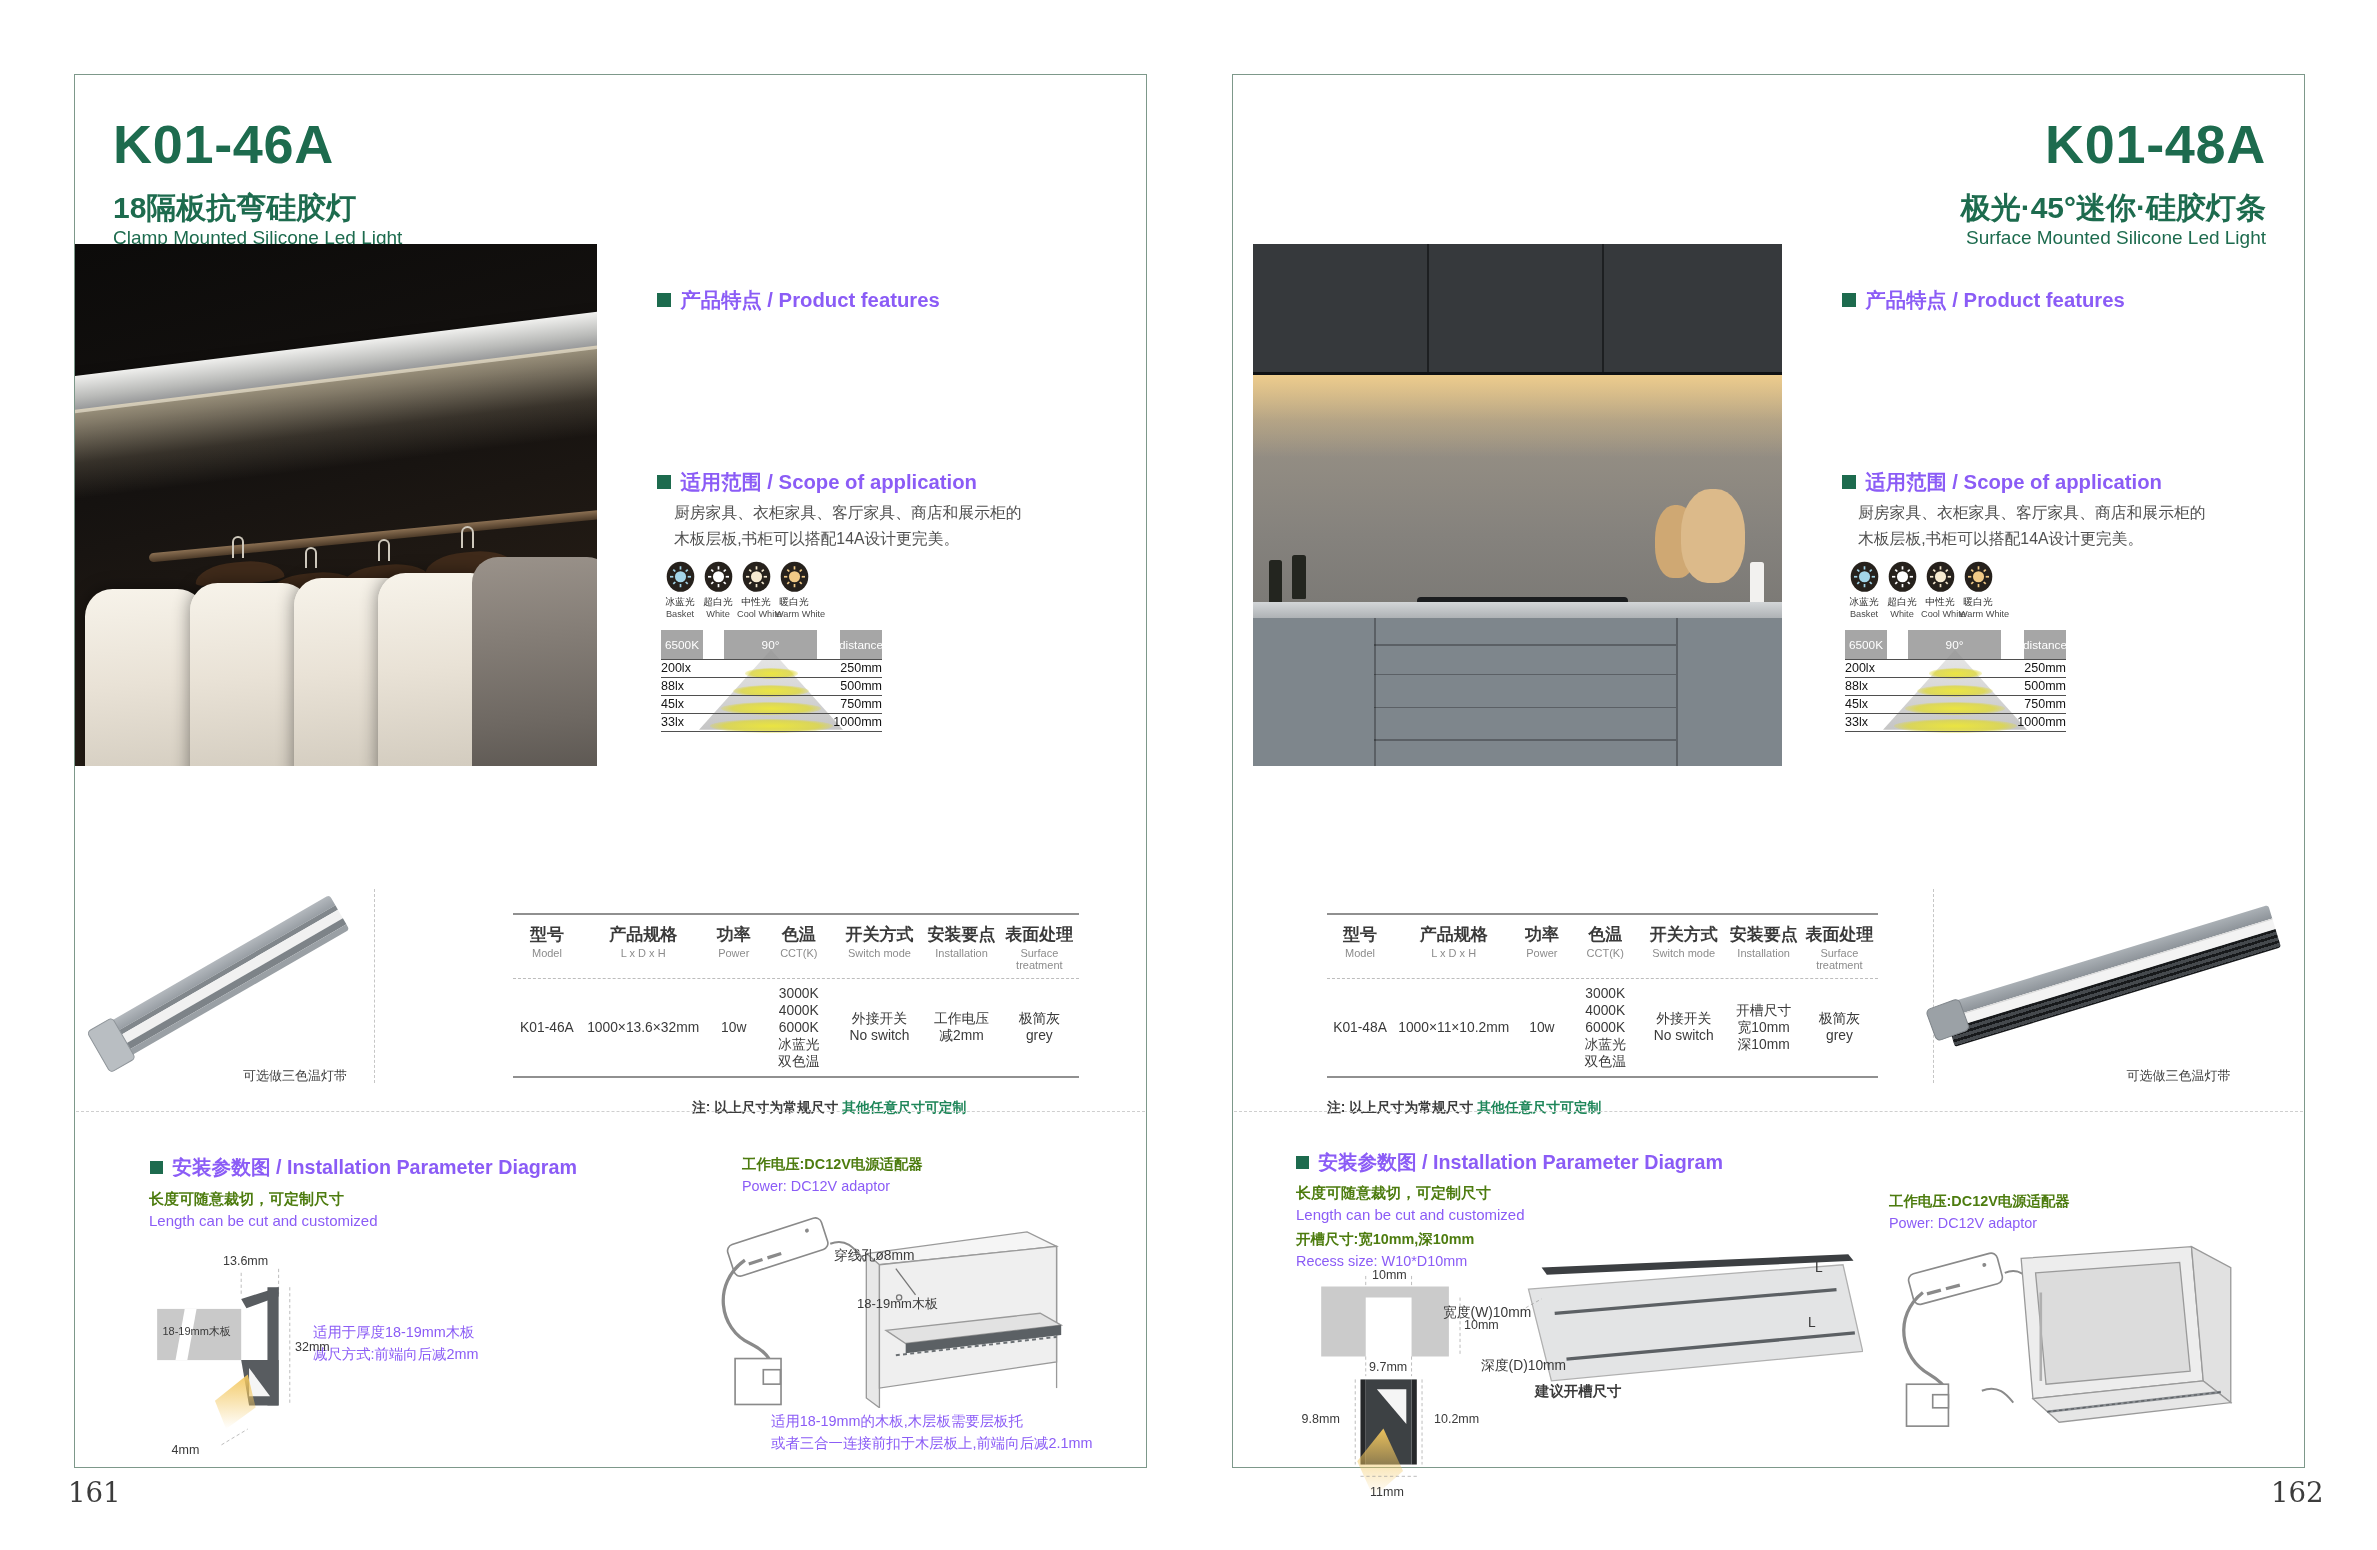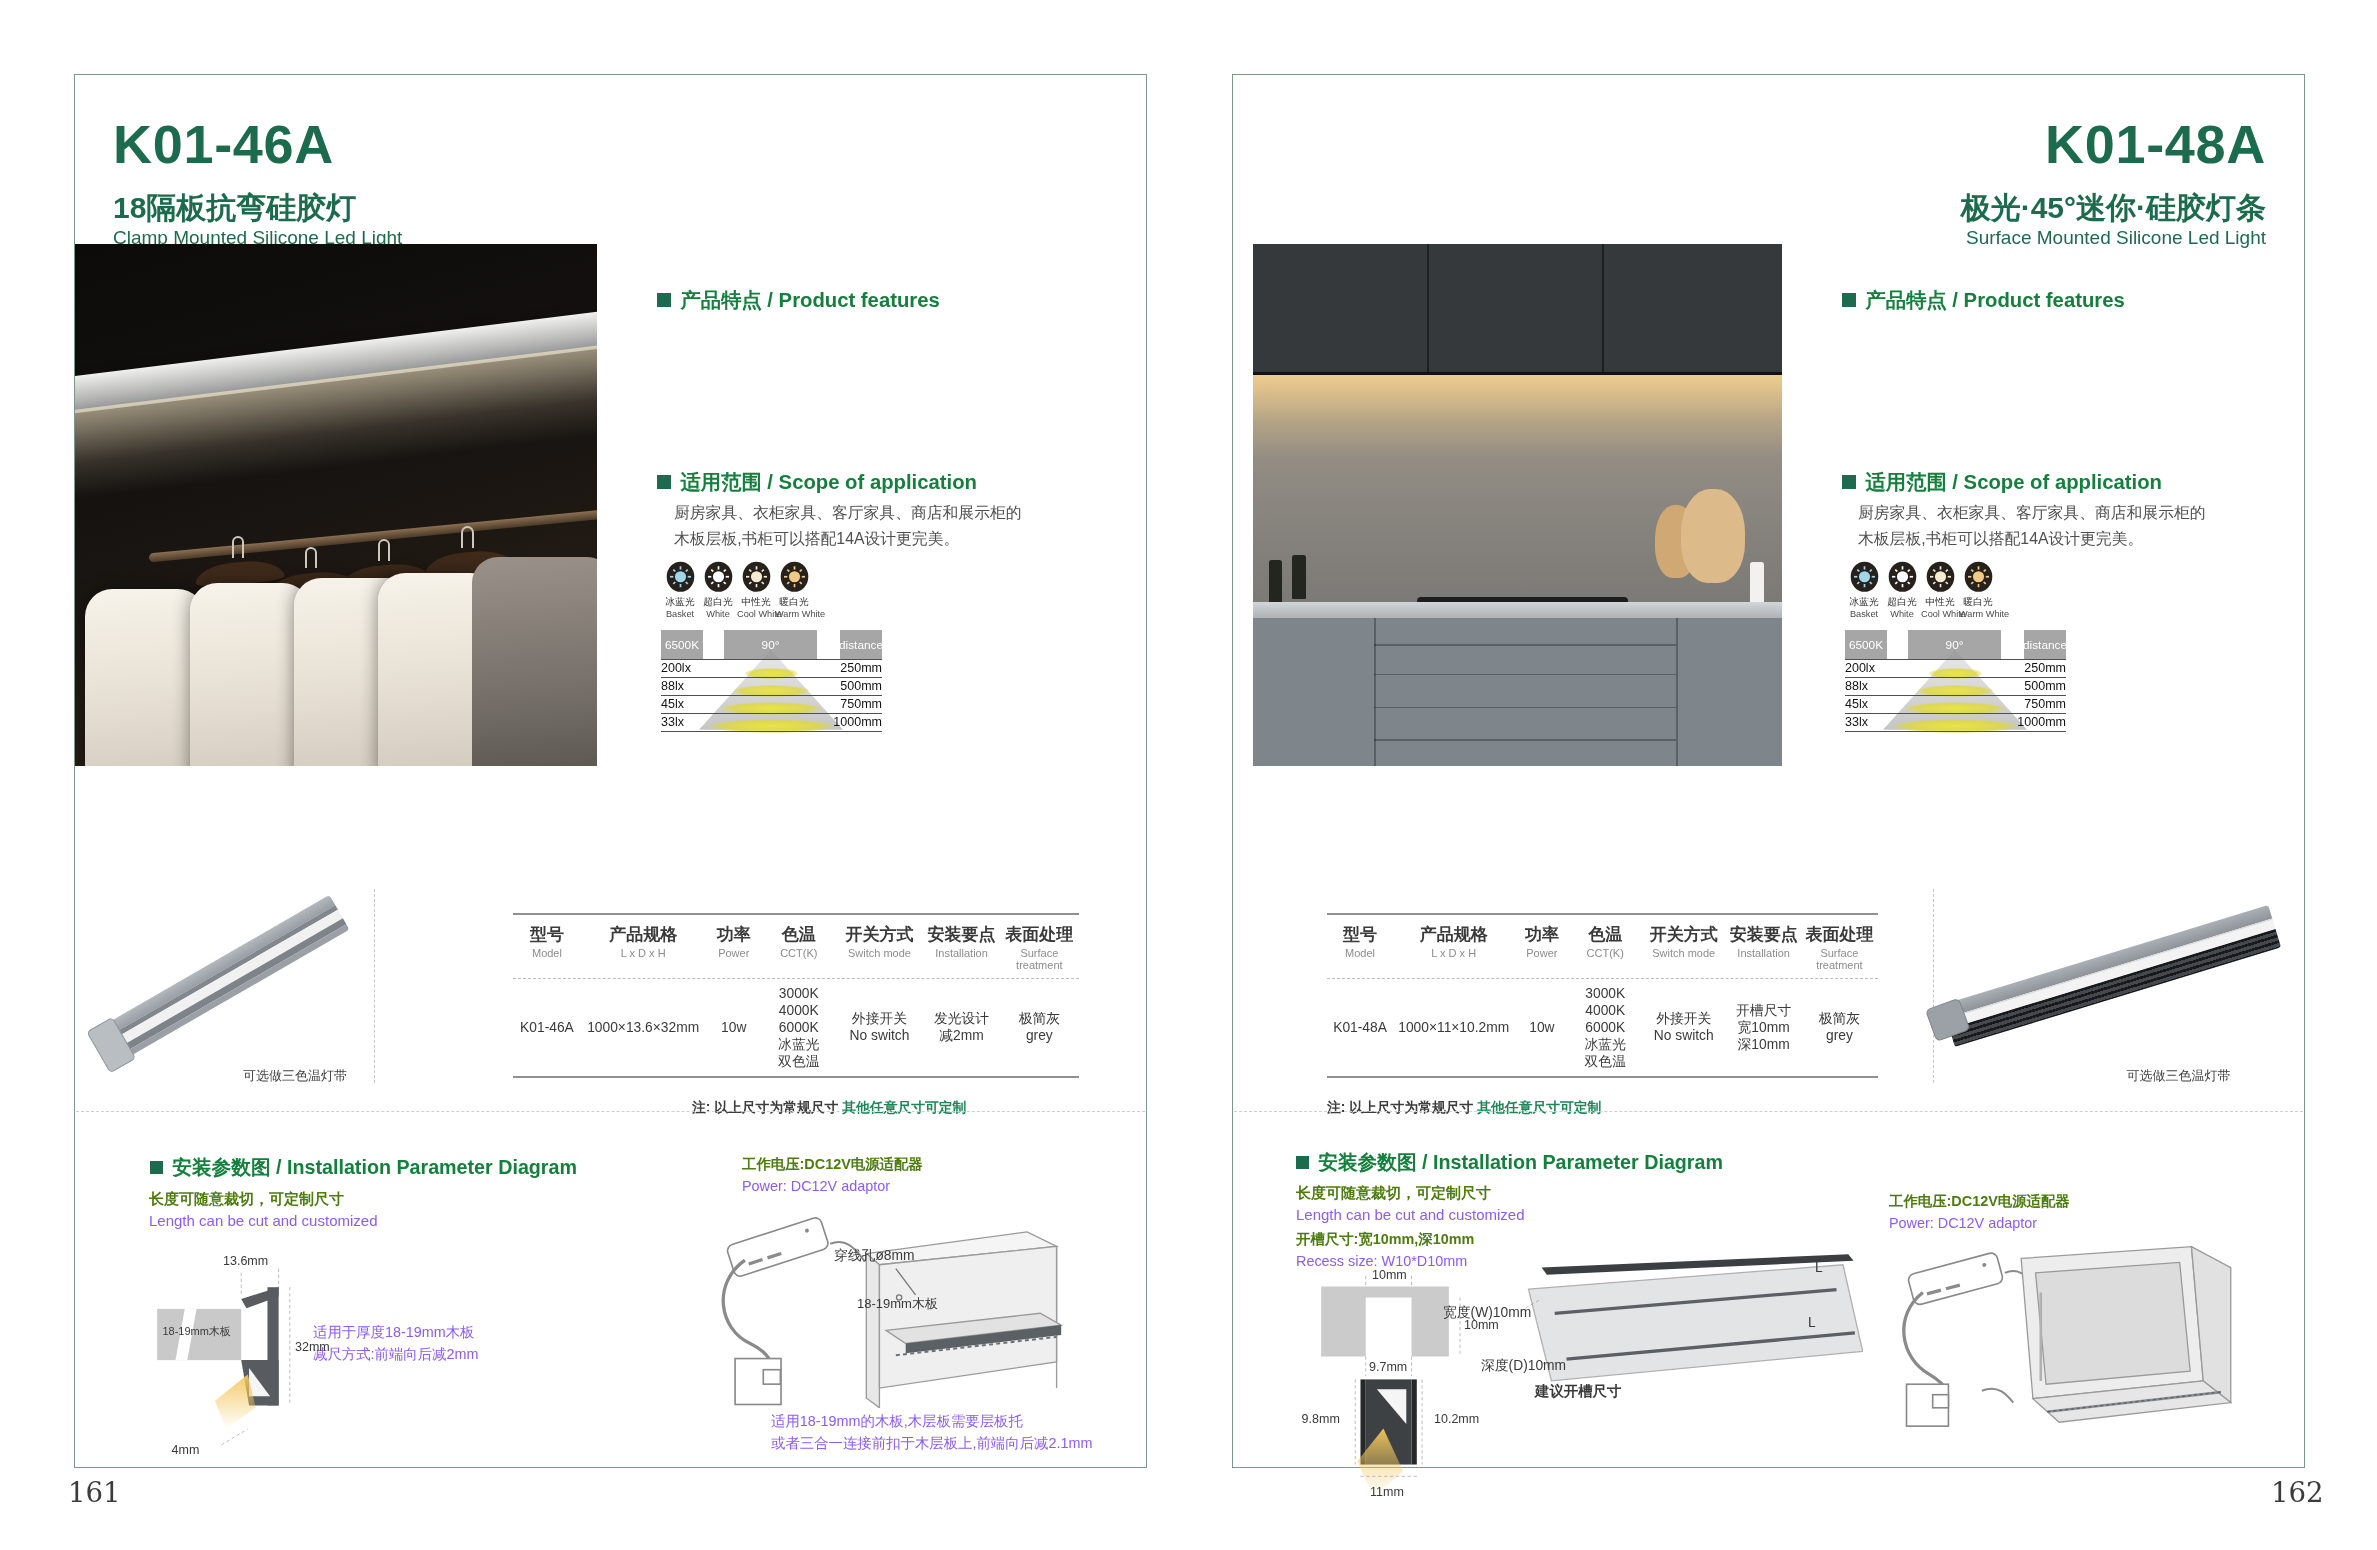--- a/index.html
+++ b/index.html
@@ -5,21 +5,21 @@
   html,body{margin:0;padding:0;background:#fff;width:2377px;height:1550px;position:relative;
             font-family:"Liberation Sans","DejaVu Sans",sans-serif;overflow:hidden;}
   .page{position:absolute;top:74px;width:1071px;height:1392px;background:#fff;border:1.3px solid #7d988a;}
   #page-left{left:74px;} #page-right{left:1232px;}
   .pagenum{position:absolute;font-size:27.6px;color:#3c3c3c;font-family:"DejaVu Serif","Liberation Serif",serif;}
   .model-title{position:absolute;font-size:54px;font-weight:800;color:#1d6b4e;letter-spacing:0.7px;}
   .sub-zh{position:absolute;font-size:30px;font-weight:700;color:#1d6b4e;}
   .sub-en{position:absolute;font-size:19px;color:#1d6b4e;}
   .ta-r{text-align:right;}
   .photo{position:absolute;top:169px;overflow:hidden;background:#111;}
-  .sec-head{position:absolute;display:flex;align-items:center;gap:9.2px;font-size:20.3px;font-weight:700;color:#15803d;white-space:nowrap;}
+  .sec-head{position:absolute;display:flex;align-items:center;gap:9.2px;font-size:20.3px;font-weight:700;color:#8b5cf6;white-space:nowrap;}
   .sec-head .sq{width:14.4px;height:14.4px;background:#1d6b4e;flex:0 0 auto;}
   .feat{position:absolute;}
   .feat p{margin:0;font-size:15.8px;color:#4f4f4f;line-height:22px;white-space:nowrap;}
   .lights{position:absolute;display:flex;}
   .light{width:38px;text-align:center;}
   .light svg{display:block;margin:0 auto;width:29px;height:31.5px;}
   .light .lz{font-size:9.8px;color:#2e2e2e;margin-top:3.9px;white-space:nowrap;}
   .light .le{font-size:9.2px;color:#4a4a4a;white-space:nowrap;}
   .lux{position:absolute;width:221px;}
   .badges{position:relative;height:18.4px;}
@@ -288,21 +288,21 @@
       <div class="sval c0">K01-46A</div>
       <div class="sval c1">1000×13.6×32mm</div>
       <div class="sval c2">10w</div>
       <div class="sval c3">3000K
 4000K
 6000K
 冰蓝光
 双色温</div>
       <div class="sval c4">外接开关
 No switch</div>
-      <div class="sval c5">发光设计
+      <div class="sval c5">工作电压
 减2mm</div>
       <div class="sval c6">极简灰
 grey</div>
     </div>
   </div>
 
   <div class="note" style="left:617px;top:1008px;">
     <span>注: 以上尺寸为常规尺寸 </span><span class="hl">其他任意尺寸可定制</span>
   </div>
 

